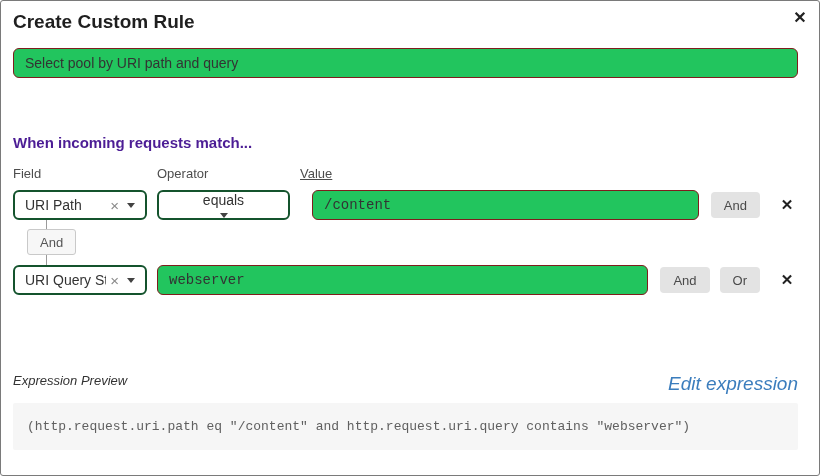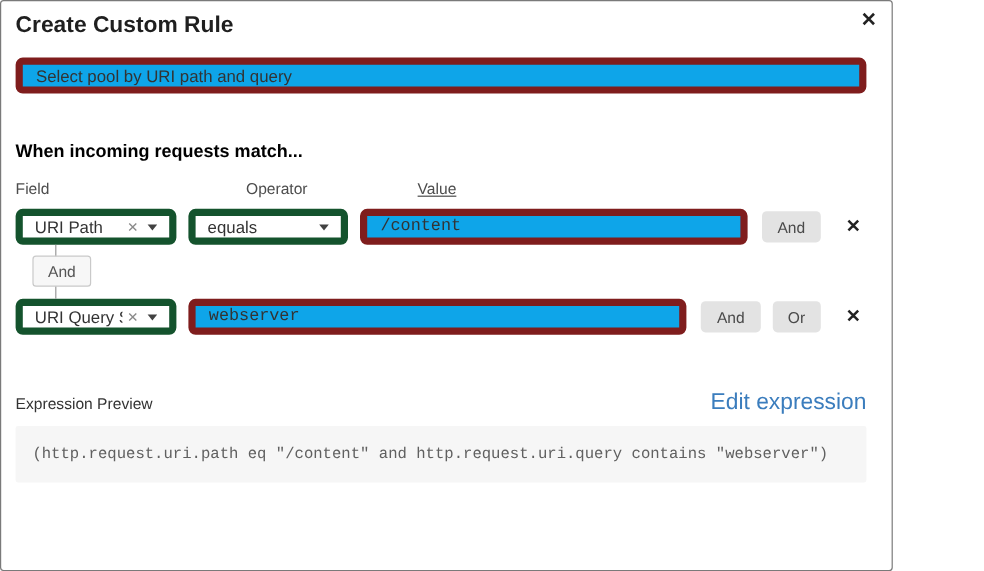--- a/index.html
+++ b/index.html
@@ -1,21 +1,21 @@
 <!DOCTYPE html>
 <html><head>
 <meta charset="utf-8">
 <style>
   * { box-sizing: border-box; margin: 0; padding: 0; }
   html, body { width: 820px; height: 476px; background: #fff; }
   body { font-family: "Liberation Sans", sans-serif; }
 
   .modal {
     position: relative;
-    width: 744px; height: 476px;
+    width: 820px; height: 476px;
     background: #fff;
     border: 1px solid #7a7a7a;
     border-radius: 3px;
     padding: 0 21px 0 12px;
     overflow: hidden;
   }
 
   .modal-title {
     margin-top: 10px;
     font-size: 19px; line-height: 22px;
@@ -29,48 +29,48 @@
     font-size: 16px; font-weight: 700; color: #222;
     cursor: pointer; line-height: 22px; text-align: center;
     font-family: "Liberation Sans", sans-serif;
   }
 
   .field-label { margin-top: 20px; font-size: 14px; line-height: 16px; color: #3d3d3d; }
   .helper-text { margin-top: 5px; font-size: 13.5px; line-height: 15px; color: #9c9c9c; }
 
   .text-input {
     width: 100%; height: 30px;
-    border: 6px solid #7f1d1d; border-radius: 6px;
+    border: 1px solid #7f1d1d; border-radius: 6px;
     padding: 0 11px;
     font-size: 14px; color: #333;
     font-family: "Liberation Sans", sans-serif;
-    background: #0ea5e9;
+    background: #22c55e;
   }
   .name-input { margin-top: 15px; }
 
   .section-heading {
-    margin-top: 40px;
+    margin-top: 56px;
     font-size: 15px; line-height: 17px;
-    font-weight: 700; color: #000000;
+    font-weight: 700; color: #4c1d95;
   }
 
   .col-labels { display: flex; margin-top: 15px; font-size: 13px; color: #4d4d4d; align-items: center; }
   .col-labels .col-field { width: 144px; }
-  .col-labels .col-operator { width: 143px; margin-left: 48px; }
+  .col-labels .col-operator { width: 143px; }
   .col-labels .col-value { flex: 1; text-decoration: underline; }
 
   .cond-row { display: flex; align-items: center; margin-top: 9px; height: 30px; }
 
   .select {
     display: flex; align-items: center;
-    height: 30px; border: 6px solid #14532d; border-radius: 6px;
+    height: 30px; border: 2px solid #14532d; border-radius: 6px;
     padding: 0 10px; background: #fff; cursor: pointer;
   }
   .select-field { width: 134px; margin-right: 10px; }
-  .select-operator { width: 133px; margin-right: 10px; }
+  .select-operator { width: 133px; margin-right: 22px; flex-direction: column; }
   .select-text {
     flex: 1; font-size: 14px; color: #333;
     white-space: nowrap; overflow: hidden;
   }
   .clear-x { font-size: 15px; color: #8a8a8a; margin: 0 8px 0 4px; line-height: 1; cursor: pointer; }
   .caret {
     width: 0; height: 0;
     border-left: 4.5px solid transparent;
     border-right: 4.5px solid transparent;
     border-top: 5.5px solid #424242;
@@ -99,21 +99,21 @@
     width: 1px; background: #9a9a9a;
   }
   .connector .chip {
     position: absolute; left: 14px; top: 9px;
     height: 26px; padding: 0 12px;
     background: #f7f7f7; border: 1px solid #c9c9c9; border-radius: 3px;
     font-size: 13px; color: #555;
     display: flex; align-items: center;
   }
 
-  .expr-header { display: flex; justify-content: space-between; align-items: center; margin-top: 46px; }
+  .expr-header { display: flex; justify-content: space-between; align-items: flex-start; margin-top: 78px; font-style: italic; }
   .expr-label { font-size: 13px; color: #333; }
   .expr-edit-link { font-size: 19px; color: #3b7dbd; text-decoration: none; cursor: pointer; }
 
   .expr-box {
     margin-top: 8px; height: 47px;
     background: #f6f6f6; border-radius: 2px;
     display: flex; align-items: center;
     padding: 0 14px; overflow: hidden;
   }
   .expr-code {

